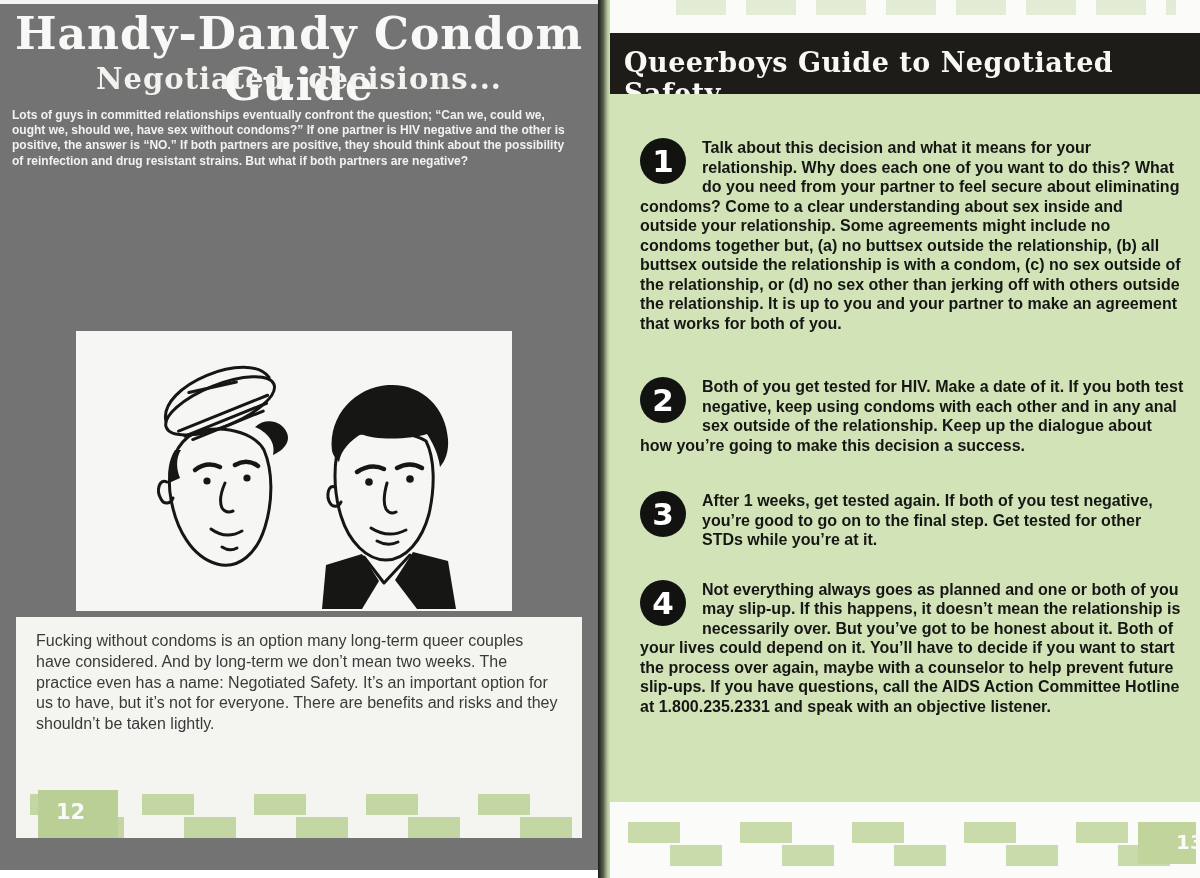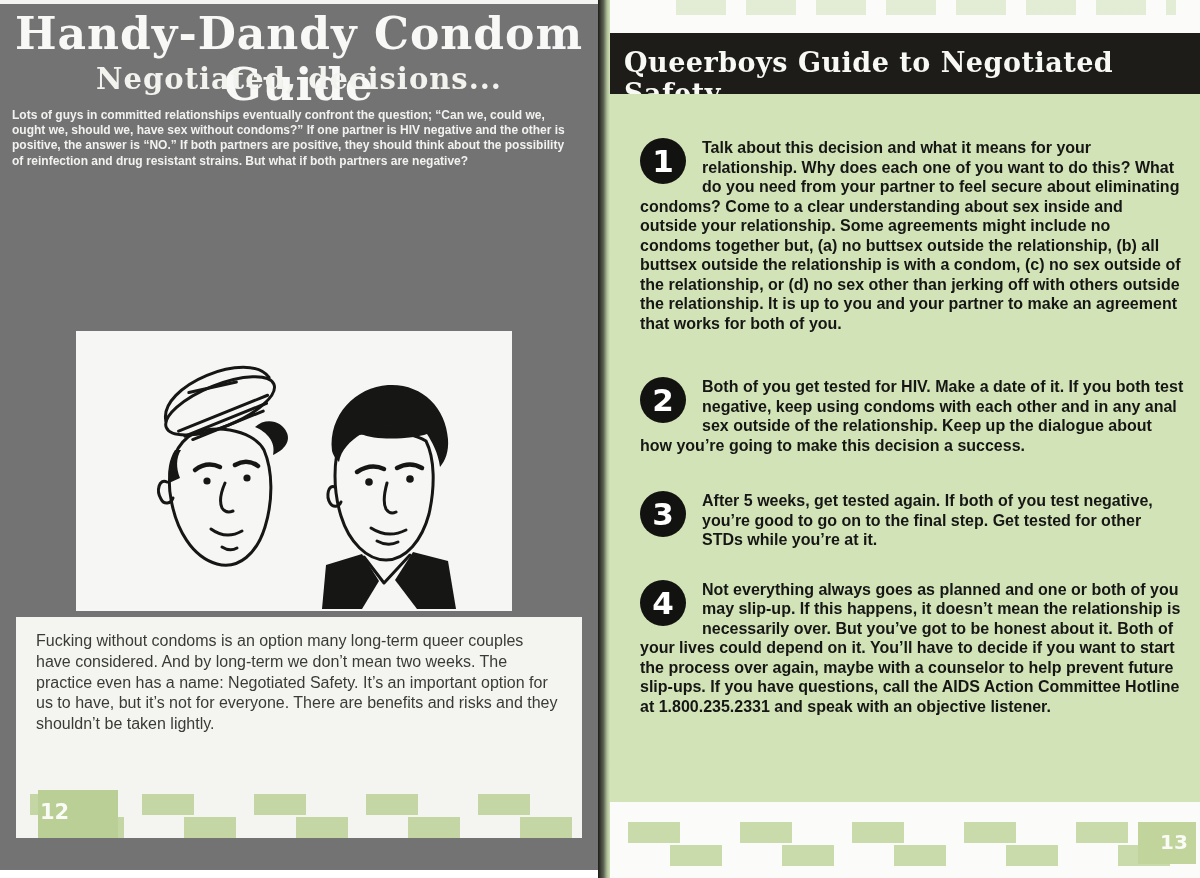--- a/index.html
+++ b/index.html
@@ -26,40 +26,40 @@
              font-size:16px;font-weight:normal;line-height:1.3;}
   .checker{background-image:
       repeating-linear-gradient(90deg, var(--g) 0 52px, transparent 52px 112px),
       repeating-linear-gradient(90deg, transparent 0 56px, var(--g) 56px 108px, transparent 108px 112px);
       background-size:100% 21px,100% 21px;
       background-position:14px 0, 0 23px;
       background-repeat:no-repeat,no-repeat;}
   .lp-checker{--g:#c4d6a4;position:absolute;left:0;bottom:0;width:100%;height:44px;}
   .pg-badge{position:absolute;background:#b9cf96;color:#fafaf6;font-weight:bold;
             font-family:"DejaVu Sans", sans-serif;font-size:21px;text-align:left;}
-  .pg12{left:22px;bottom:0;width:80px;height:48px;line-height:44px;padding-left:2px;box-sizing:border-box;}
+  .pg12{left:22px;bottom:0;width:80px;height:48px;line-height:44px;padding-left:18px;box-sizing:border-box;}
 
   
   .right-page{position:absolute;left:610px;top:0;width:590px;height:878px;background:#fbfbf9;}
   .rp-topchecker{--g:#cfe0b6;position:absolute;top:0;left:66px;width:500px;height:15px;opacity:.55;
       background-image:repeating-linear-gradient(90deg, var(--g) 0 50px, transparent 50px 70px);}
   .rp-titlebar{position:absolute;top:33px;left:0;width:100%;height:61px;background:#1d1c18;}
   .rp-title{position:absolute;top:14px;left:14px;color:#f8f8f4;
             font-family:"DejaVu Serif", serif;font-weight:bold;font-size:27px;letter-spacing:.5px;}
   .rp-green{position:absolute;top:94px;left:0;width:100%;height:708px;background:#d2e3b8;
             box-sizing:border-box;padding:44px 16px 0 30px;}
   .step{color:#161614;font-size:16px;font-weight:bold;line-height:1.22;overflow:visible;}
   .step-1{margin-bottom:44px;}
   .step-2{margin-bottom:36px;}
   .step-3{margin-bottom:30px;}
   .badge{float:left;width:46px;height:46px;margin:0 16px 6px 0;background:#121210;border-radius:50%;
          color:#ffffff;font-family:"DejaVu Sans", sans-serif;font-weight:bold;font-size:31px;
          text-align:center;line-height:46px;}
   .rp-checker{--g:#c9dbab;position:absolute;left:4px;top:822px;width:582px;height:46px;}
-  .pg13{right:4px;top:822px;width:58px;height:42px;line-height:40px;padding-left:22px;box-sizing:border-box;
+  .pg13{right:4px;top:822px;width:58px;height:42px;line-height:40px;padding-left:38px;box-sizing:border-box;
         position:absolute;background:#c0d49c;color:#fafaf6;font-weight:bold;
         font-family:"DejaVu Sans", sans-serif;font-size:20px;}
 
   svg .ln{fill:none;stroke:#161614;stroke-width:3;stroke-linecap:round;stroke-linejoin:round;}
   svg .thick{stroke-width:4.5;}
 </style>
 </head>
 <body>
 
 <div class="canvas">
@@ -129,21 +129,21 @@
       <div class="step step-1">
         <div class="badge">1</div>
         <span>Talk about this decision and what it means for your relationship. Why does each one of you want to do this? What do you need from your partner to feel secure about eliminating condoms? Come to a clear under­standing about sex inside and outside your relationship. Some agreements might include no condoms together but, (a) no buttsex outside the relationship, (b) all buttsex outside the relationship is with a condom, (c) no sex outside of the rela­tionship, or (d) no sex other than jerking off with others outside the relationship. It is up to you and your partner to make an agreement that works for both of you.</span>
       </div>
       <div class="step step-2">
         <div class="badge">2</div>
         <span>Both of you get tested for HIV. Make a date of it. If you both test negative, keep using condoms with each other and in any anal sex outside of the relationship. Keep up the dialogue about how you’re going to make this decision a success.</span>
       </div>
       <div class="step step-3">
         <div class="badge">3</div>
-        <span>After 5 weeks, get tested again. If both of you test negative, you’re good to go on to the final step. Get tested for other STDs while you’re at it.</span>
+        <span>After 1 weeks, get tested again. If both of you test negative, you’re good to go on to the final step. Get tested for other STDs while you’re at it.</span>
       </div>
       <div class="step step-4">
         <div class="badge">4</div>
         <span>Not everything always goes as planned and one or both of you may slip-up. If this happens, it doesn’t mean the relationship is necessarily over. But you’ve got to be honest about it. Both of your lives could depend on it. You’ll have to decide if you want to start the process over again, maybe with a counselor to help prevent future slip-ups.  If you have questions, call the AIDS Action Committee Hotline at 1.800.235.2331 and speak with an objective listener.</span>
       </div>
     </div>
 
     <div class="rp-checker checker"></div>
     <div class="pg13">13</div>
   </div>

